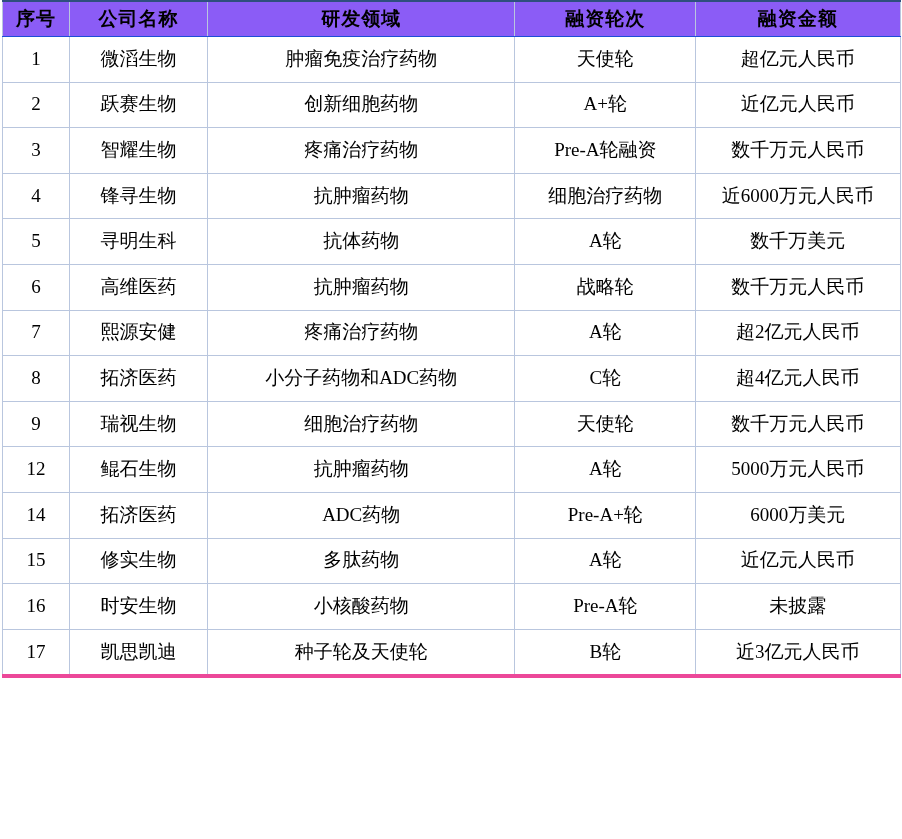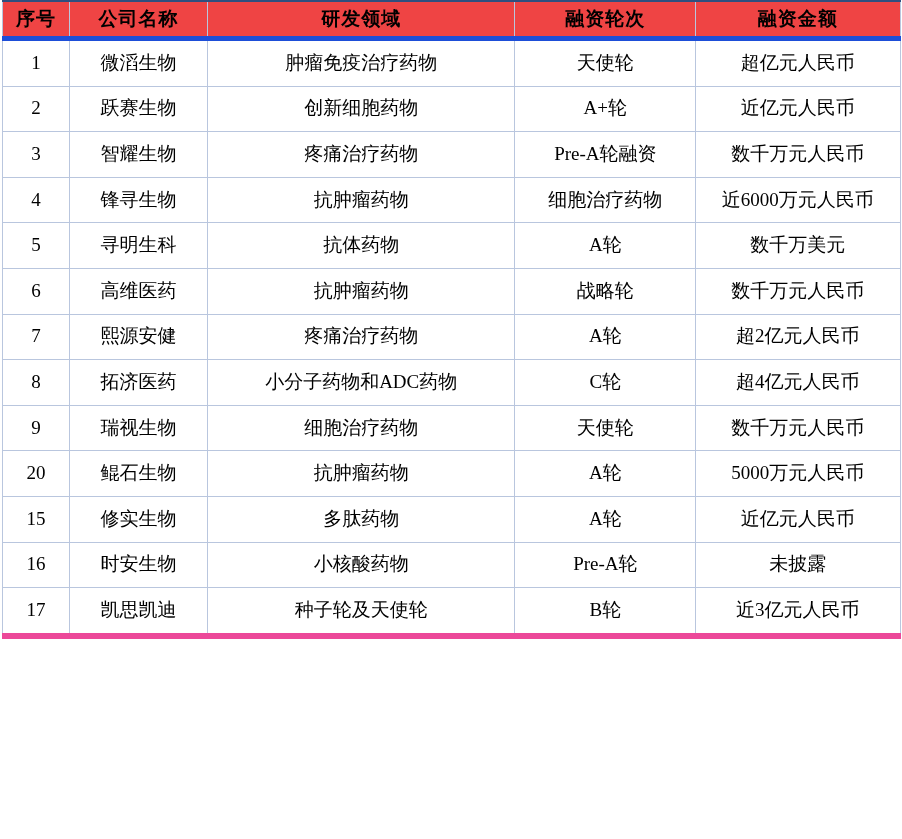--- a/index.html
+++ b/index.html
@@ -36,36 +36,36 @@
     text-align: center;
     vertical-align: middle;
     font-size: 19px;
     color: #000000;
     padding: 0 2px;
     line-height: 1.2;
     white-space: nowrap;
     overflow: hidden;
   }
   table.funding-table thead th {
-    background: #ef4444;
+    background: #8b5cf6;
     height: 34px;
     font-weight: bold;
     letter-spacing: 1px;
     border-top: 2px solid #2f4f7f;
-    border-bottom: 5px solid #1d4ed8;
+    border-bottom: 1px solid #1d4ed8;
   }
   table.funding-table tbody td {
     height: 44.6px;
     background: #ffffff;
   }
   table.funding-table tbody td.idx {
     font-size: 19px;
   }
   table.funding-table tbody tr:last-child td {
-    border-bottom: 6px solid #ec4899;
+    border-bottom: 4px solid #ec4899;
   }
 </style>
 </head>
 <body>
 
 <div class="table-wrap">
   <table class="funding-table">
     <colgroup>
       <col class="c0">
         <col class="c1">
@@ -140,25 +140,32 @@
         <td>超4亿元人民币</td>
       </tr>
       <tr>
         <td class="idx">9</td>
         <td>瑞视生物</td>
         <td>细胞治疗药物</td>
         <td>天使轮</td>
         <td>数千万元人民币</td>
       </tr>
       <tr>
-        <td class="idx">20</td>
+        <td class="idx">12</td>
         <td>鲲石生物</td>
         <td>抗肿瘤药物</td>
         <td>A轮</td>
         <td>5000万元人民币</td>
+      </tr>
+      <tr>
+        <td class="idx">14</td>
+        <td>拓济医药</td>
+        <td>ADC药物</td>
+        <td>Pre-A+轮</td>
+        <td>6000万美元</td>
       </tr>
       <tr>
         <td class="idx">15</td>
         <td>修实生物</td>
         <td>多肽药物</td>
         <td>A轮</td>
         <td>近亿元人民币</td>
       </tr>
       <tr>
         <td class="idx">16</td>

